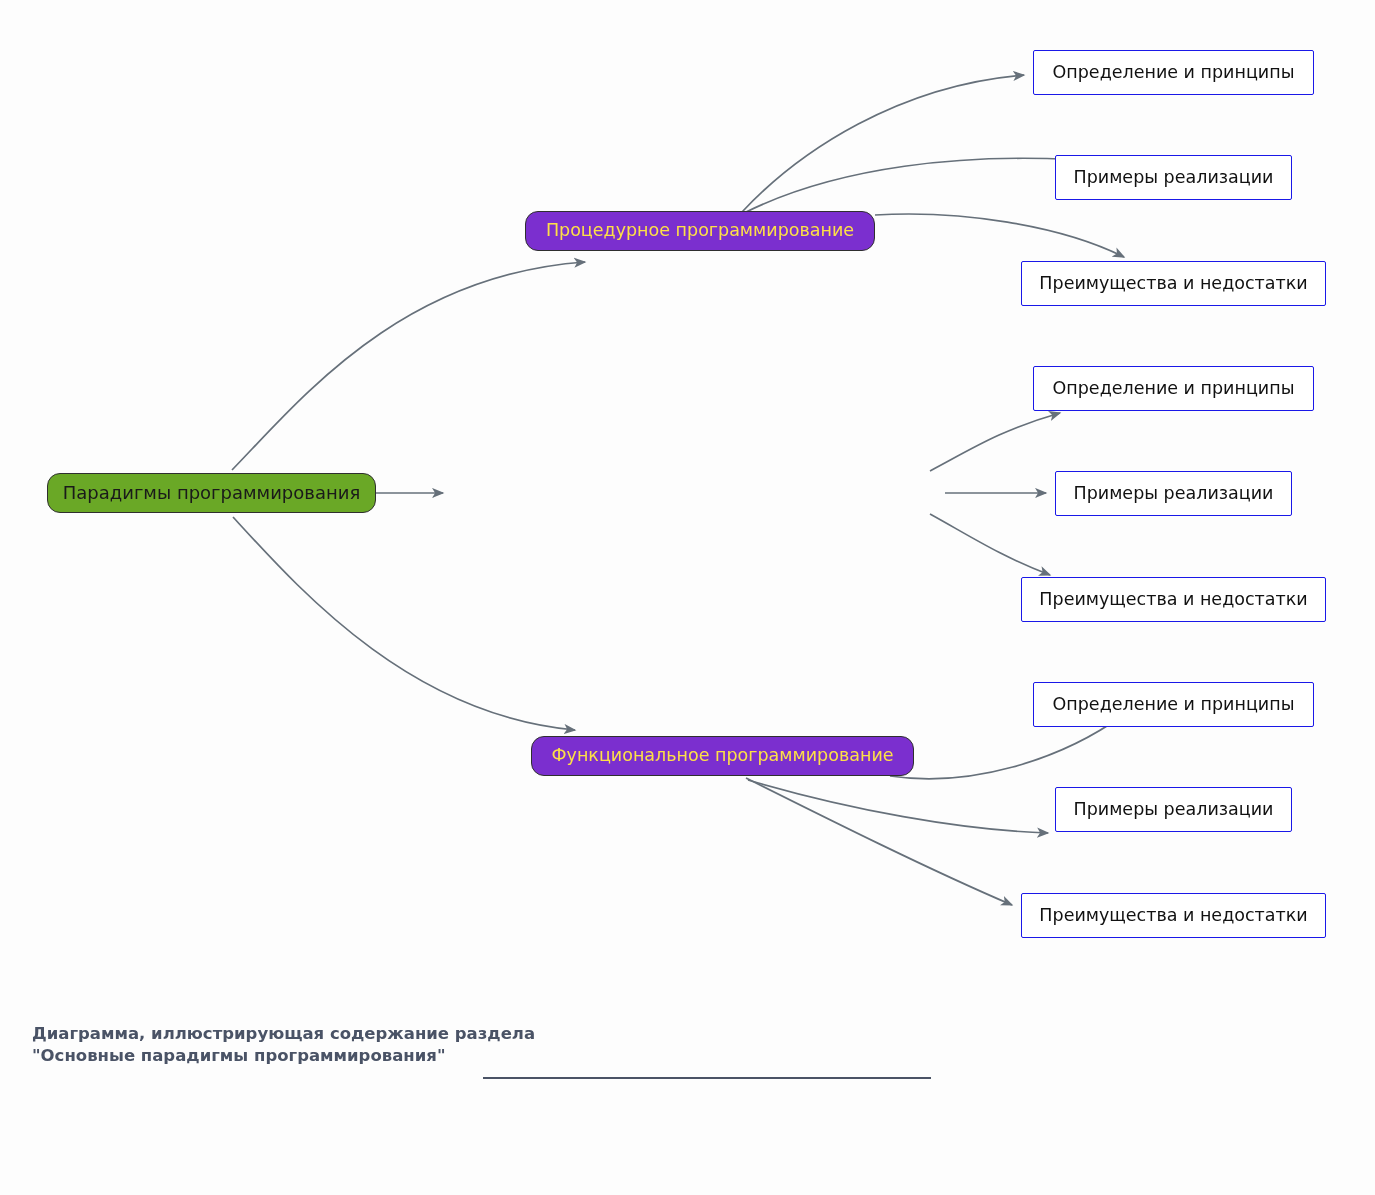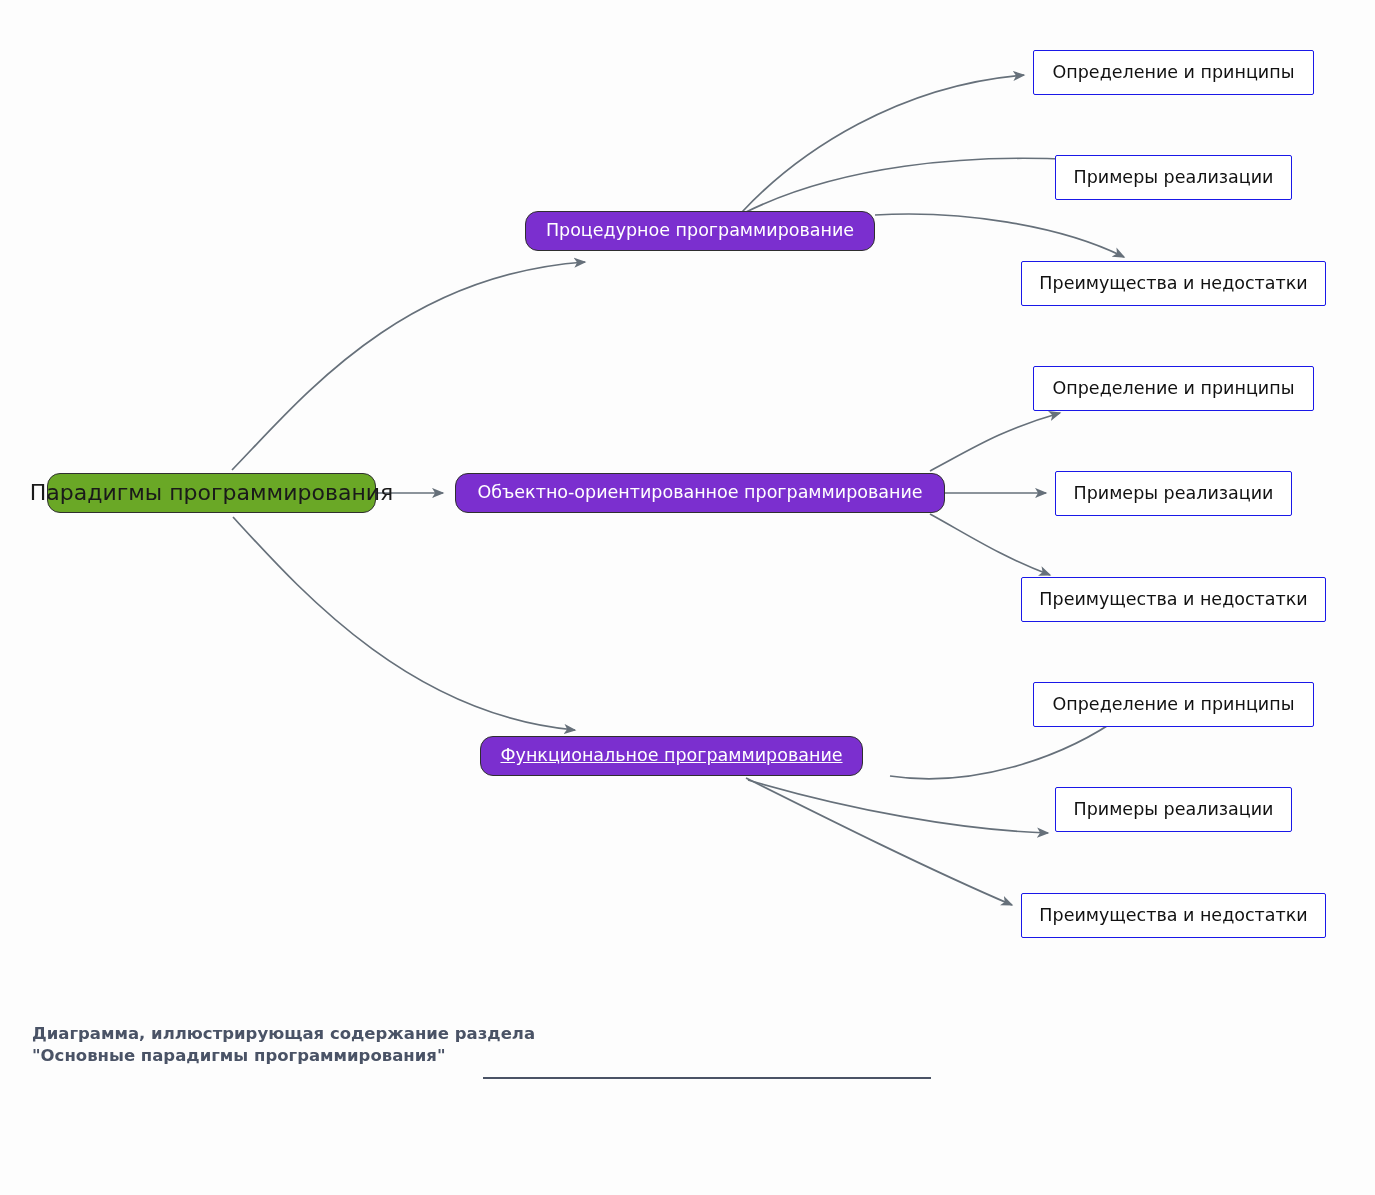--- a/index.html
+++ b/index.html
@@ -39,28 +39,28 @@
     justify-content: center;
     white-space: nowrap;
     line-height: 1;
   }
 
   .node-root {
     background: #6aa826;
     border: 1.6px solid #2f2f2f;
     border-radius: 13px;
     color: #1a1a1a;
-    font-size: 22px;
+    font-size: 18px;
   }
 
   .node-branch {
     background: #7b2fcf;
     border: 1.6px solid #2f2f2f;
     border-radius: 13px;
-    color: #ffffff;
+    color: #fde047;
     font-size: 17.5px;
   }
 
   .node-leaf {
     background: #ffffff;
     border: 1.6px solid #1a18e8;
     border-radius: 2px;
     color: #111111;
     font-size: 17.5px;
   }
@@ -140,37 +140,34 @@
   </div>
 
   <div class="node node-leaf" style="left:1055px; top:155px; width:237px; height:45px;">
     <span>Примеры реализации</span>
   </div>
 
   <div class="node node-leaf" style="left:1021px; top:261px; width:305px; height:45px;">
     <span>Преимущества и недостатки</span>
   </div>
 
-  <div class="node node-branch" style="left:455px; top:473px; width:490px; height:40px;">
-    <span>Объектно-ориентированное программирование</span>
-  </div>
 
   <div class="node node-leaf" style="left:1033px; top:366px; width:281px; height:45px;">
     <span>Определение и принципы</span>
   </div>
 
   <div class="node node-leaf" style="left:1055px; top:471px; width:237px; height:45px;">
     <span>Примеры реализации</span>
   </div>
 
   <div class="node node-leaf" style="left:1021px; top:577px; width:305px; height:45px;">
     <span>Преимущества и недостатки</span>
   </div>
 
-  <div class="node node-branch" style="left:480px; top:736px; width:383px; height:40px;text-decoration:underline;">
+  <div class="node node-branch" style="left:531px; top:736px; width:383px; height:40px;">
     <span>Функциональное программирование</span>
   </div>
 
   <div class="node node-leaf" style="left:1033px; top:682px; width:281px; height:45px;">
     <span>Определение и принципы</span>
   </div>
 
   <div class="node node-leaf" style="left:1055px; top:787px; width:237px; height:45px;">
     <span>Примеры реализации</span>
   </div>

